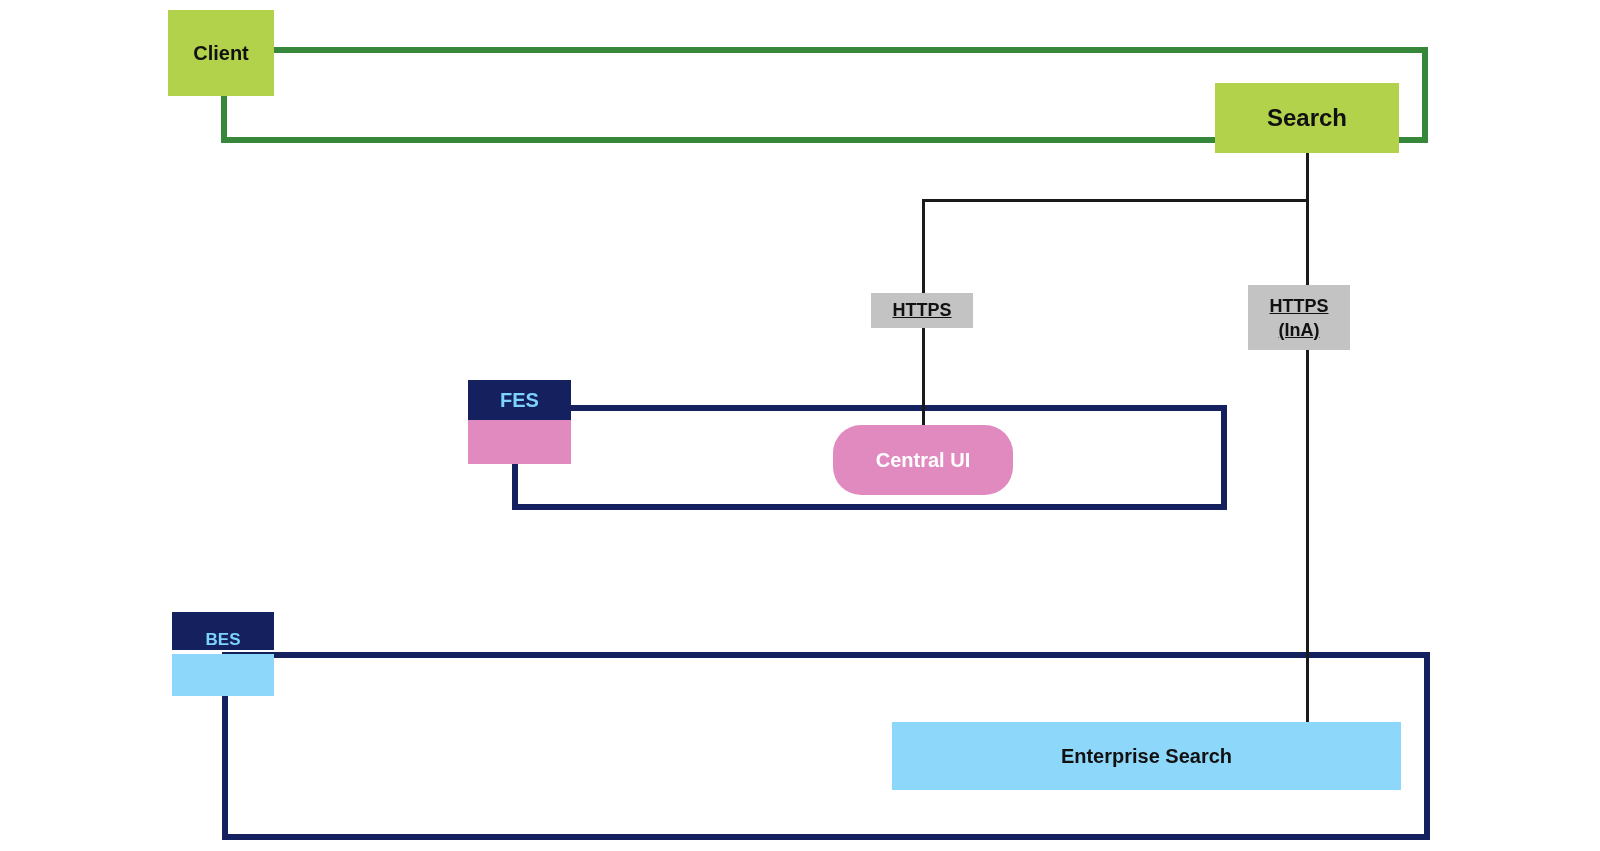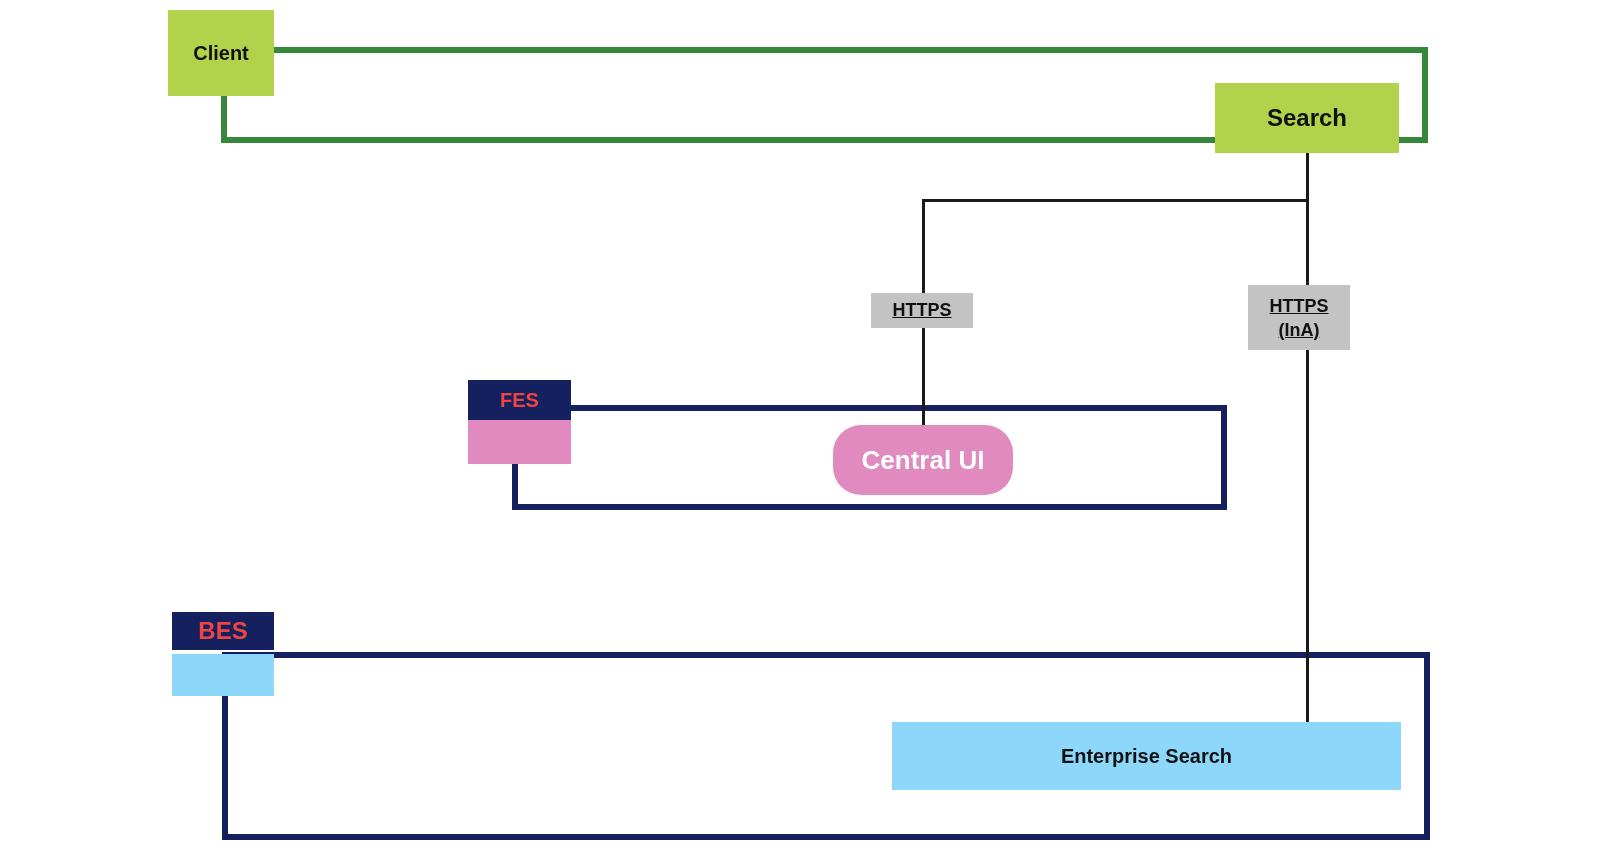--- a/index.html
+++ b/index.html
@@ -39,34 +39,34 @@
   .node {
     z-index: 3;
     display: flex;
     align-items: center;
     justify-content: center;
     text-align: center;
     font-weight: 700;
     color: #111111;
   }
   .node.lime   { background: var(--lime, #b2d24b); }
-  .node.navy   { background: var(--navy, #14215e); color: #ef4444; }
+  .node.navy   { background: var(--navy, #14215e); color: #7dd3fc; }
   .node.pink   { background: var(--pink, #e18abf); }
   .node.blue   { background: var(--light-blue, #8dd7fb); }
   .node.gray   { background: var(--gray, #c3c3c3); text-decoration: underline; }
 
   .client-box            { left: 168px; top: 10px;  width: 106px; height: 86px; font-size: 20px; }
   .search-box            { left: 1215px; top: 63px; width: 184px; height: 70px; font-size: 24px; margin-top: 20px; }
   .https-box             { left: 871px; top: 293px; width: 102px; height: 35px; font-size: 18px; }
   .https-ina-box         { left: 1248px; top: 285px; width: 102px; height: 65px; font-size: 18px;
                            flex-direction: column; line-height: 24px; }
   .fes-box               { left: 468px; top: 380px; width: 103px; height: 40px; font-size: 20px; }
   .fes-pink-box          { left: 468px; top: 420px; width: 103px; height: 44px; }
-  .central-ui-box        { left: 833px; top: 425px; width: 180px; height: 70px; font-size: 26px; color:#ffffff;border-radius:28px; }
-  .bes-box               { left: 172px; top: 612px; width: 102px; height: 38px; font-size: 24px; }
+  .central-ui-box        { left: 833px; top: 425px; width: 180px; height: 70px; font-size: 20px; color:#ffffff;border-radius:28px; }
+  .bes-box               { left: 172px; top: 612px; width: 102px; height: 38px; font-size: 17px; align-items: flex-end; }
   .bes-blue-box          { left: 172px; top: 654px; width: 102px; height: 42px; }
   .enterprise-search-box { left: 892px; top: 722px; width: 509px; height: 68px; font-size: 20px; }
 
   .client-container-outline { left: 221px; top: 47px;  width: 1207px; height: 96px;  }
   .fes-container-outline    { left: 512px; top: 405px; width: 715px;  height: 105px; }
   .bes-container-outline    { left: 222px; top: 652px; width: 1208px; height: 188px; }
 
   .search-vertical-line     { left: 1306px; top: 133px; width: 3px;   height: 589px; }
   .branch-horizontal-line   { left: 922px;  top: 199px; width: 387px; height: 3px;   }
   .central-ui-vertical-line { left: 922px;  top: 199px; width: 3px;   height: 226px; }

